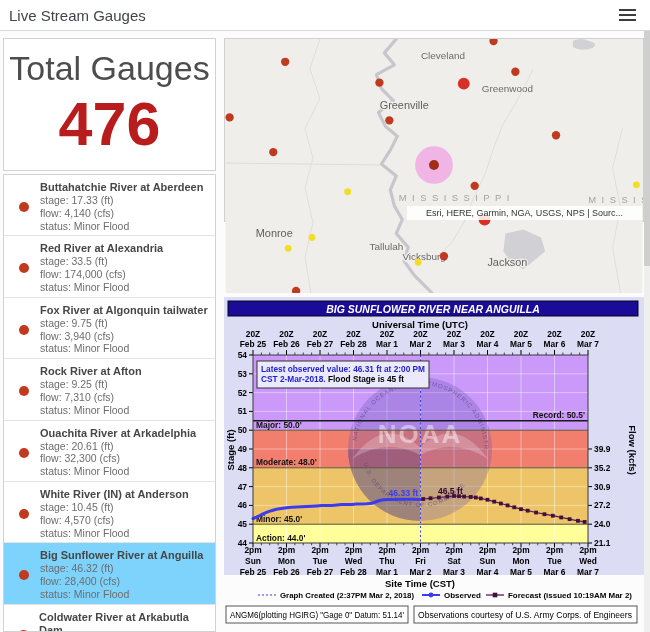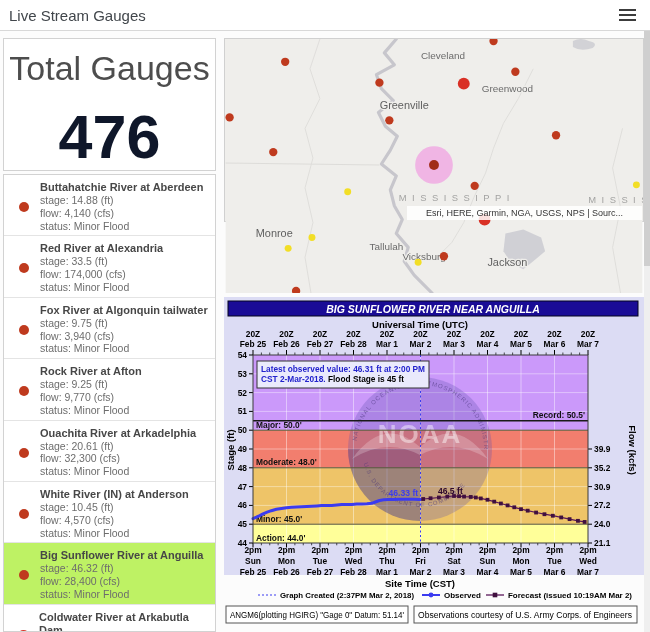--- a/index.html
+++ b/index.html
@@ -6,25 +6,25 @@
   .app{position:relative;width:650px;height:632px;background:#fcfcfc;overflow:hidden;
        font-family:"Liberation Sans",sans-serif;}
   .header{position:absolute;left:0;top:0;width:650px;height:30px;background:#fff;
           border-bottom:1px solid #d8d8d8;}
   .app-title{position:absolute;left:9px;top:7px;font-size:15px;color:#41464b;}
   .menu-btn{position:absolute;right:14px;top:9px;width:17px;height:13px;cursor:pointer;}
   .menu-btn span{display:block;height:2px;background:#3c3c3c;margin-bottom:3px;}
   .total-card{position:absolute;left:3px;top:38px;width:211px;height:131px;background:#fff;
           border:1px solid #d2d2d2;text-align:center;color:#4d4d4d;}
   .total-label{font-size:34px;margin-top:10px;}
-  .total-value{font-size:61px;font-weight:bold;color:#0f172a;margin-top:17px;line-height:1.05;}
+  .total-value{font-size:61px;font-weight:bold;color:#b91c1c;margin-top:4px;line-height:1.05;}
   .gauge-list{position:absolute;left:3px;top:174px;width:211px;bottom:0;background:#fff;
           border:1px solid #d2d2d2;overflow:hidden;}
   .g-item{display:flex;border-bottom:1px solid #e4e4e4;padding:3px 6px 3px 0;cursor:pointer;}
-  .g-item.selected{background:#bef264;}
+  .g-item.selected{background:#7dd3fc;}
   .g-dot{flex:0 0 auto;width:10px;height:10px;border-radius:50%;background:#bf3a1e;
           margin:24px 11px 0 15px;}
   .g-dot.moderate{width:13px;height:13px;background:#d93025;margin:22px 9px 0 13px;}
   .g-title{font-size:11px;font-weight:bold;color:#474747;line-height:13px;padding-top:3px;}
   .g-line{font-size:10.5px;color:#6d6d6d;line-height:12.8px;}
   .map-panel{position:absolute;left:224px;top:38px;width:420px;height:184px;box-sizing:border-box;
           border:1px solid #d0d0d0;background:#efeeeb;cursor:grab;text-decoration:underline;}
   .map-attr{position:absolute;right:1px;bottom:1px;background:rgba(255,255,255,0.85);
           font-size:9px;color:#333;padding:2px 19px;white-space:nowrap;}
   .chart-panel{position:absolute;left:224px;top:297px;width:420px;height:278px;background:#dcdcf4;}
@@ -52,21 +52,21 @@
   <div class="total-card">
     <div class="total-label">Total Gauges</div>
     <div class="total-value">476</div>
   </div>
 
   <div class="gauge-list" id="gauge-list">
       <div class="g-item">
         <span class="g-dot"></span>
         <div>
           <div class="g-title">Buttahatchie River at Aberdeen</div>
-          <div class="g-line">stage: 14.88 (ft)</div>
+          <div class="g-line">stage: 17.33 (ft)</div>
           <div class="g-line">flow: 4,140 (cfs)</div>
           <div class="g-line">status: Minor Flood</div>
         </div>
       </div>
       <div class="g-item">
         <span class="g-dot"></span>
         <div>
           <div class="g-title">Red River at Alexandria</div>
           <div class="g-line">stage: 33.5 (ft)</div>
           <div class="g-line">flow: 174,000 (cfs)</div>
@@ -80,21 +80,21 @@
           <div class="g-line">stage: 9.75 (ft)</div>
           <div class="g-line">flow: 3,940 (cfs)</div>
           <div class="g-line">status: Minor Flood</div>
         </div>
       </div>
       <div class="g-item">
         <span class="g-dot"></span>
         <div>
           <div class="g-title">Rock River at Afton</div>
           <div class="g-line">stage: 9.25 (ft)</div>
-          <div class="g-line">flow: 9,770 (cfs)</div>
+          <div class="g-line">flow: 7,310 (cfs)</div>
           <div class="g-line">status: Minor Flood</div>
         </div>
       </div>
       <div class="g-item">
         <span class="g-dot"></span>
         <div>
           <div class="g-title">Ouachita River at Arkadelphia</div>
           <div class="g-line">stage: 20.61 (ft)</div>
           <div class="g-line">flow: 32,300 (cfs)</div>
           <div class="g-line">status: Minor Flood</div>

